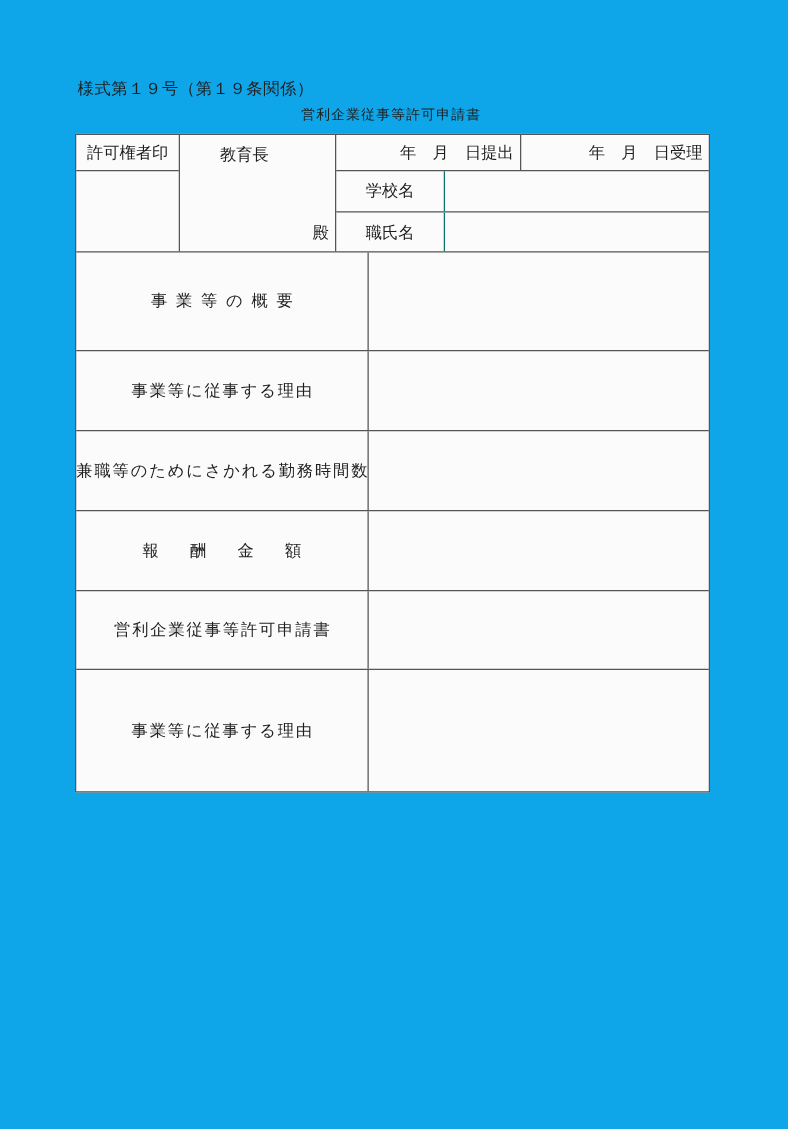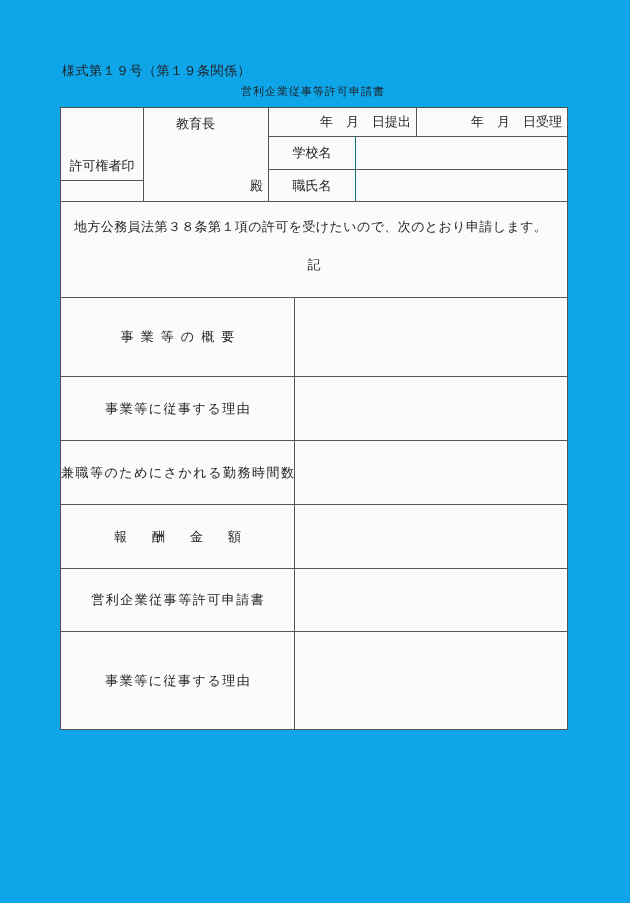--- a/index.html
+++ b/index.html
@@ -63,21 +63,20 @@
     flex-direction: column;
     box-sizing: border-box;
   }
   .seal-cell {
     height: 29px;
     border-bottom: 1px solid #555;
     display: flex;
     align-items: center;
     justify-content: center;
     white-space: nowrap;
-    margin-top: 44px;
   }
   .seal-space { flex: 1; }
   .col-b {
     width: 125px;
     border-right: 1px solid #555;
     position: relative;
     box-sizing: border-box;
   }
   .addressee-title {
     position: absolute;
@@ -212,24 +211,20 @@
           <div class="cell small-label">学校名</div>
           <div class="cell value-cell"></div>
         </div>
         <div class="hrow hrow-position">
           <div class="cell small-label">職氏名</div>
           <div class="cell value-cell"></div>
         </div>
       </div>
     </div>
 
-    <div class="statement-section">
-      <div class="statement-text">地方公務員法第３８条第１項の許可を受けたいので、次のとおり申請します。</div>
-      <div class="statement-note">記</div>
-    </div>
 
     <div class="main-rows">
 
       <div class="mrow h-summary">
         <div class="cell mlabel">
           <span class="ls-wide">事業等の概要</span>
         </div>
         <div class="cell mvalue"></div>
       </div>
 

